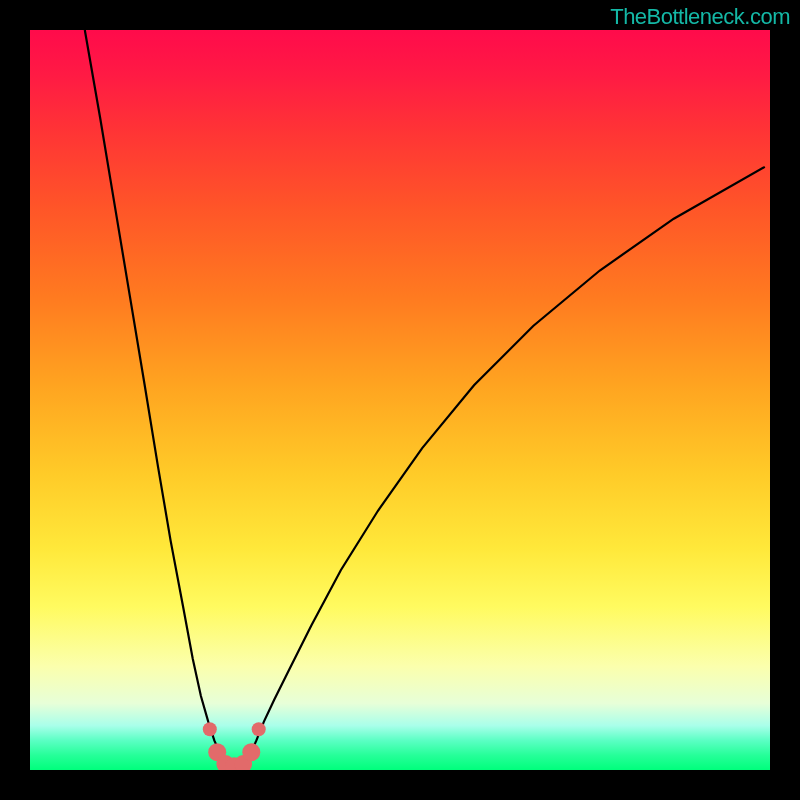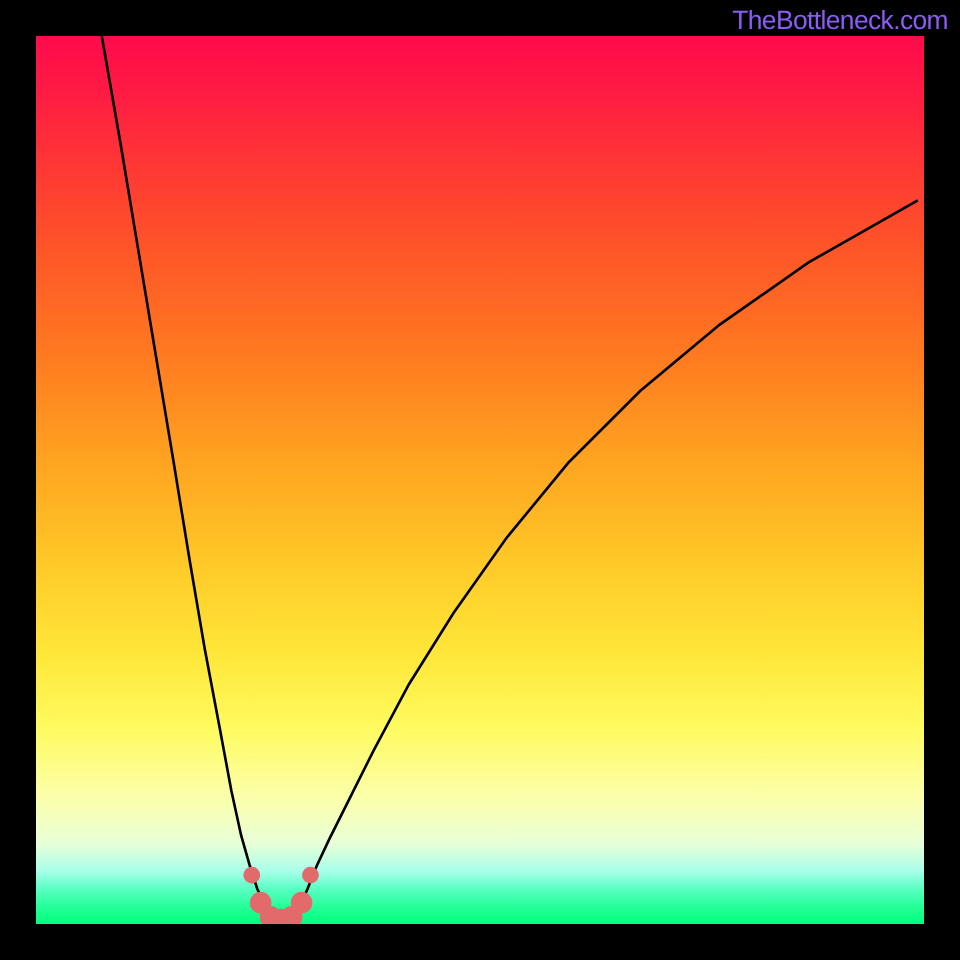--- a/index.html
+++ b/index.html
@@ -32,21 +32,21 @@
       #a9ffea 94%,
       #5bffc4 96%,
       #26ff99 98%,
       #00ff7c 100%
     );
   }
   .watermark {
     position: absolute;
     top: 4px;
     right: 10px;
-    color: #8b5cf6;
+    color: #14b8a6;
     font-size: 22px;
     font-weight: 500;
     letter-spacing: -0.5px;
     user-select: none;
   }
   svg.curve {
     position: absolute;
     left: 0;
     top: 0;
     width: 740px;

